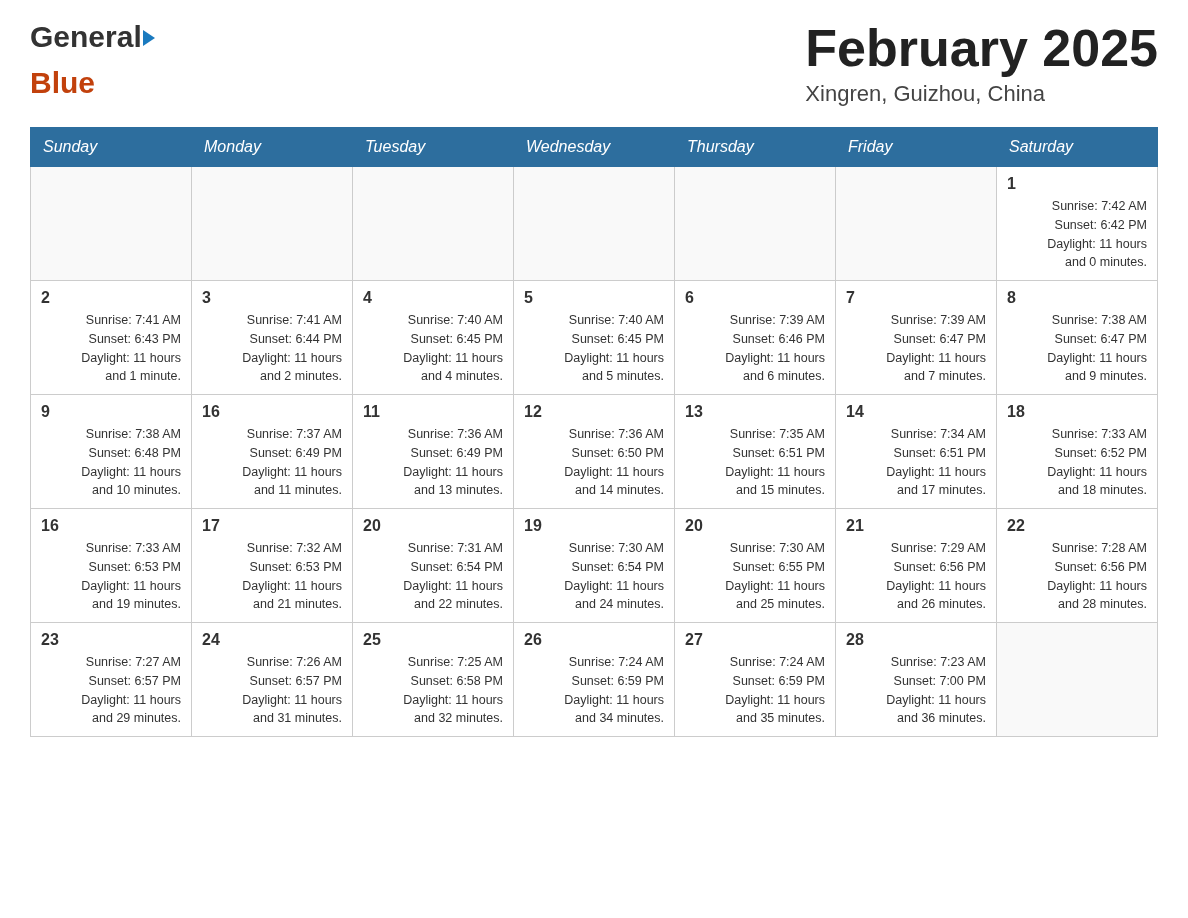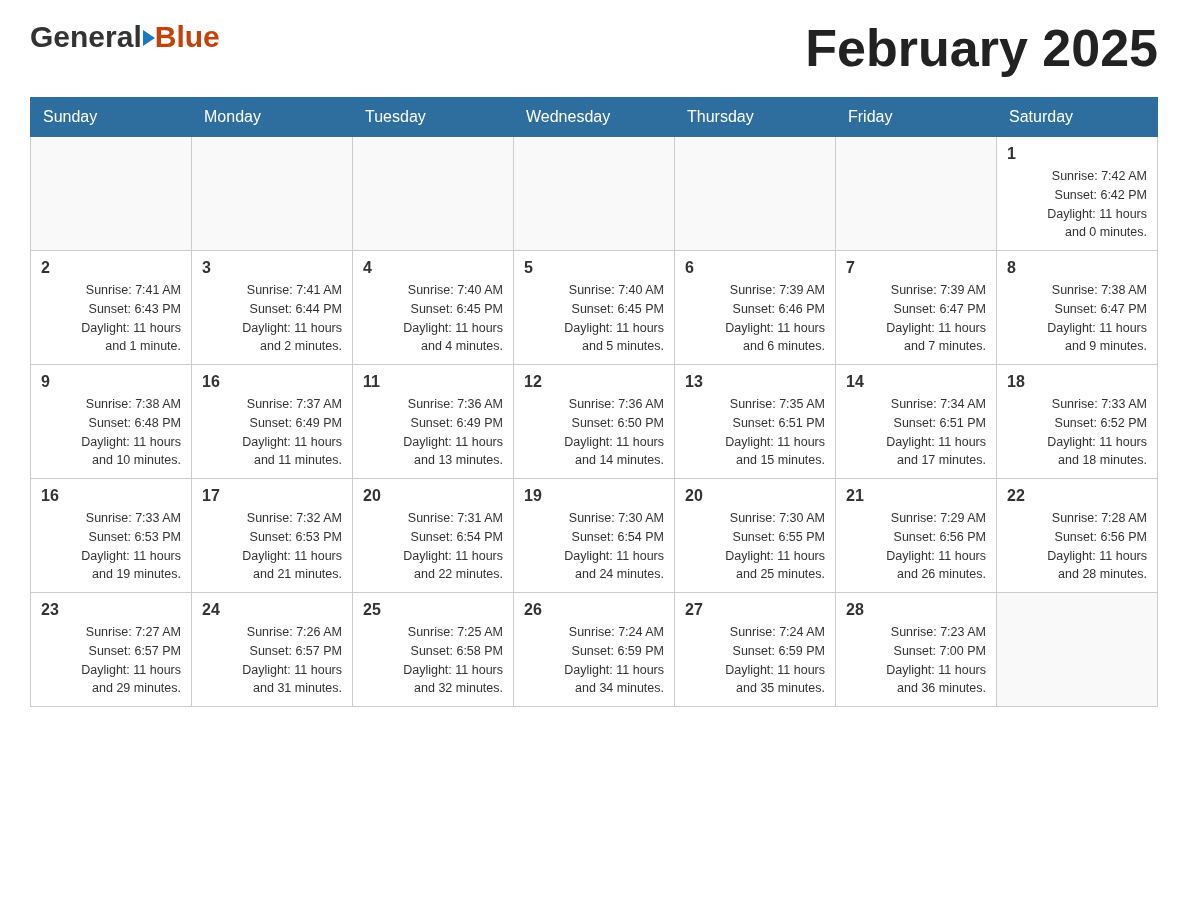--- a/index.html
+++ b/index.html
@@ -11,21 +11,23 @@
       padding: 20px 30px;
     }
     .header {
       display: flex;
       justify-content: space-between;
       align-items: flex-start;
       margin-bottom: 20px;
     }
     .logo {
       display: flex;
-      align-items: center;
+      flex-direction: column;
+      align-items: flex-start;
+      gap: 12px;
     }
     .title-section {
       text-align: left;
     }
     .month-title {
       font-size: 52px;
       font-weight: bold;
       color: #222;
       line-height: 1.1;
     }
@@ -40,20 +42,21 @@
       border: 1px solid #ccc;
     }
     .calendar th {
       background-color: #2d6e9e;
       color: #fff;
       text-align: left;
       padding: 10px 12px;
       font-size: 16px;
       font-weight: normal;
       border: 1px solid #2d6e9e;
+      font-style: italic;
     }
     .calendar td {
       vertical-align: top;
       padding: 8px 10px;
       border: 1px solid #ccc;
       width: calc(100% / 7);
       min-height: 100px;
       font-size: 13px;
       color: #333;
     }
@@ -109,20 +112,21 @@
     <div class="logo-container">
       <span class="logo-text-general">General</span>
       <span class="logo-triangle"></span>
     </div>
     <div>
       <span class="logo-text-blue">Blue</span>
     </div>
   </div>
   <div class="title-section">
     <div class="month-title">February 2025</div>
+    <div class="location">Xingren, Guizhou, China</div>
   </div>
 </div>
 
 <table class="calendar">
   <thead>
     <tr>
       <th>Sunday</th>
       <th>Monday</th>
       <th>Tuesday</th>
       <th>Wednesday</th>

